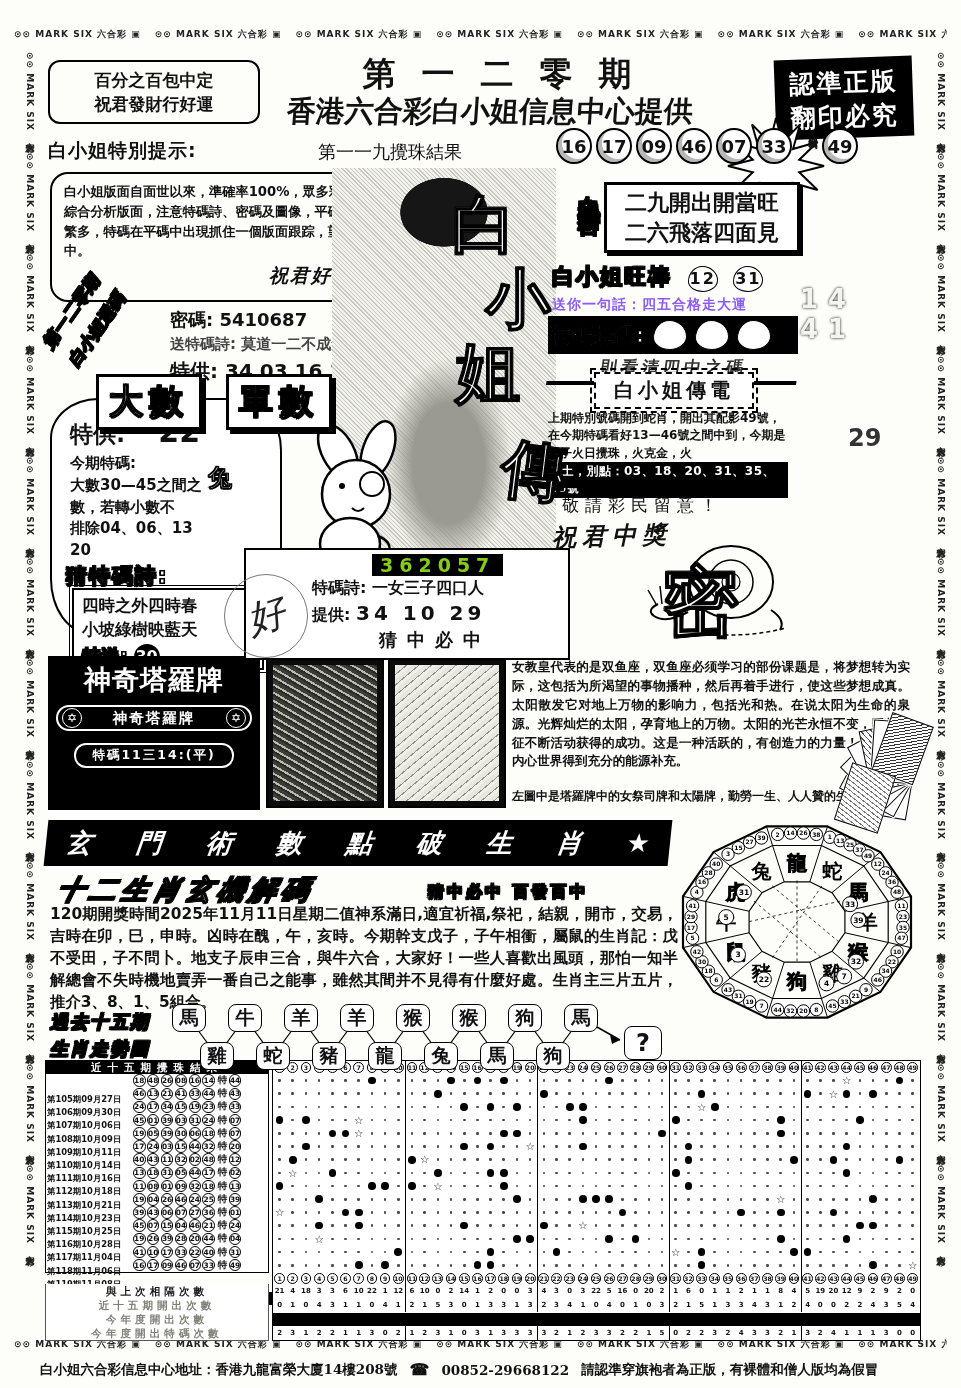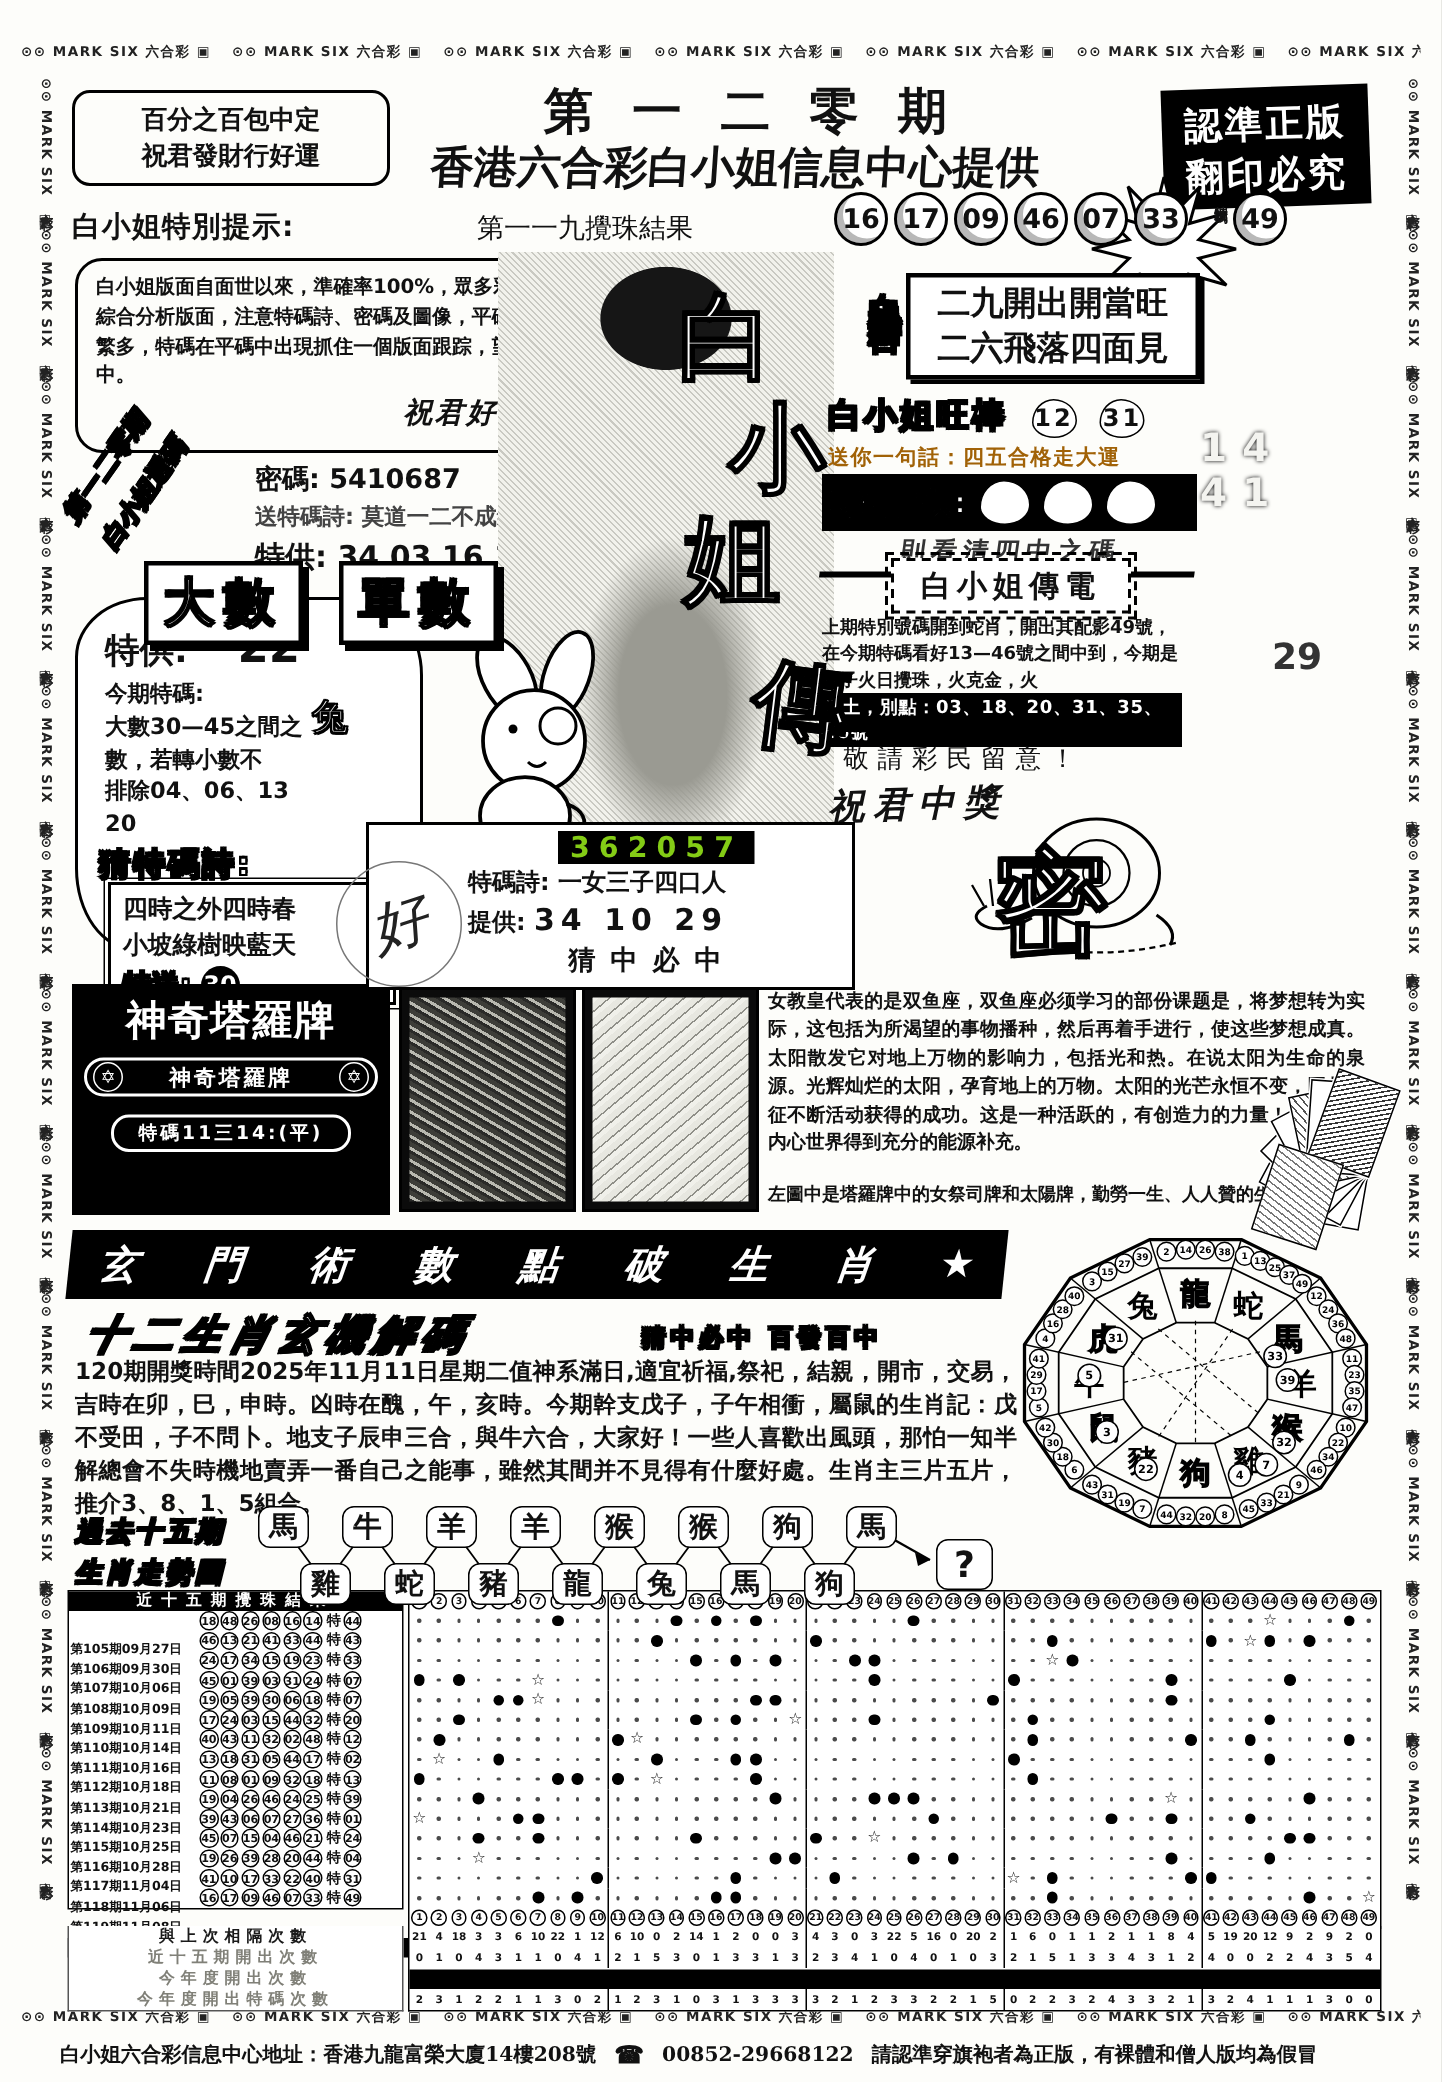--- a/index.html
+++ b/index.html
@@ -42,21 +42,21 @@
     radial-gradient(ellipse 48px 40px at 50% 13%,#141414 60%,transparent 61%),
     radial-gradient(ellipse 70px 110px at 50% 72%,#55554e 45%,transparent 75%),
     repeating-linear-gradient(45deg,#bdbdb6 0 1px,#ededе7 1px 3px);}
   #photo-r .nums{position:absolute;left:8px;top:188px;font-size:26px;color:#f4f4f0;letter-spacing:10px;font-weight:bold;text-shadow:0 0 3px #000;}
   .bigchar{font-size:64px;font-weight:bold;z-index:2;}
   
   #rb-vert{left:552px;top:178px;width:52px;font-size:22px;font-weight:bold;writing-mode:vertical-rl;letter-spacing:4px;height:160px;}
   #rb-banner{left:604px;top:182px;width:196px;border:3px solid #000;box-shadow:3px 3px 0 #000;text-align:center;font-size:22px;font-weight:bold;line-height:1.35;padding:3px 0;background:#fff;z-index:3;}
   #rb-wang{left:552px;top:262px;font-size:22px;letter-spacing:2px;font-weight:bold;}
   .cloudnum{display:inline-flex;width:30px;height:26px;border:1.5px solid #000;border-radius:48% 52% 50% 50%/60% 55% 45% 40%;align-items:center;justify-content:center;font-size:16px;font-weight:bold;background:#fff;margin-left:6px;}
-  #rb-quote{left:552px;top:296px;font-size:14px;font-weight:bold;letter-spacing:1px;color:#a16207;}
+  #rb-quote{left:552px;top:296px;font-size:14px;font-weight:bold;letter-spacing:1px;color:#8b5cf6;}
   #rb-tema{left:548px;top:316px;width:250px;background:#000;color:#fff;display:flex;align-items:center;padding:4px 4px;gap:2px;}
   #rb-tema .tl{font-size:20px;font-weight:bold;letter-spacing:1px;}
   #rb-tema .cloudnum{width:34px;height:30px;font-size:19px;}
   #rb-line{left:548px;top:356px;width:250px;font-size:17px;font-weight:bold;letter-spacing:4px;color:#333;border-bottom:4px solid #000;padding-bottom:2px;text-align:center;transform:skewX(-8deg);}
   
   #cd-title{left:594px;top:372px;width:160px;border:2px dashed #000;outline:2px dashed #000;outline-offset:2px;text-align:center;font-size:20px;font-weight:bold;letter-spacing:4px;padding:3px 0;background:#fff;}
   #cd-body{left:548px;top:410px;width:238px;font-size:12px;font-weight:bold;line-height:1.45;}
   #cd-high{left:546px;top:462px;width:242px;background:#000;color:#fff;font-size:12px;font-weight:bold;padding:1px 3px;letter-spacing:0.5px;}
   #cd-bar{left:546px;top:479px;width:242px;height:9px;background:#000;}
   #cd-note{left:562px;top:494px;font-size:17px;font-weight:normal;letter-spacing:6px;}

